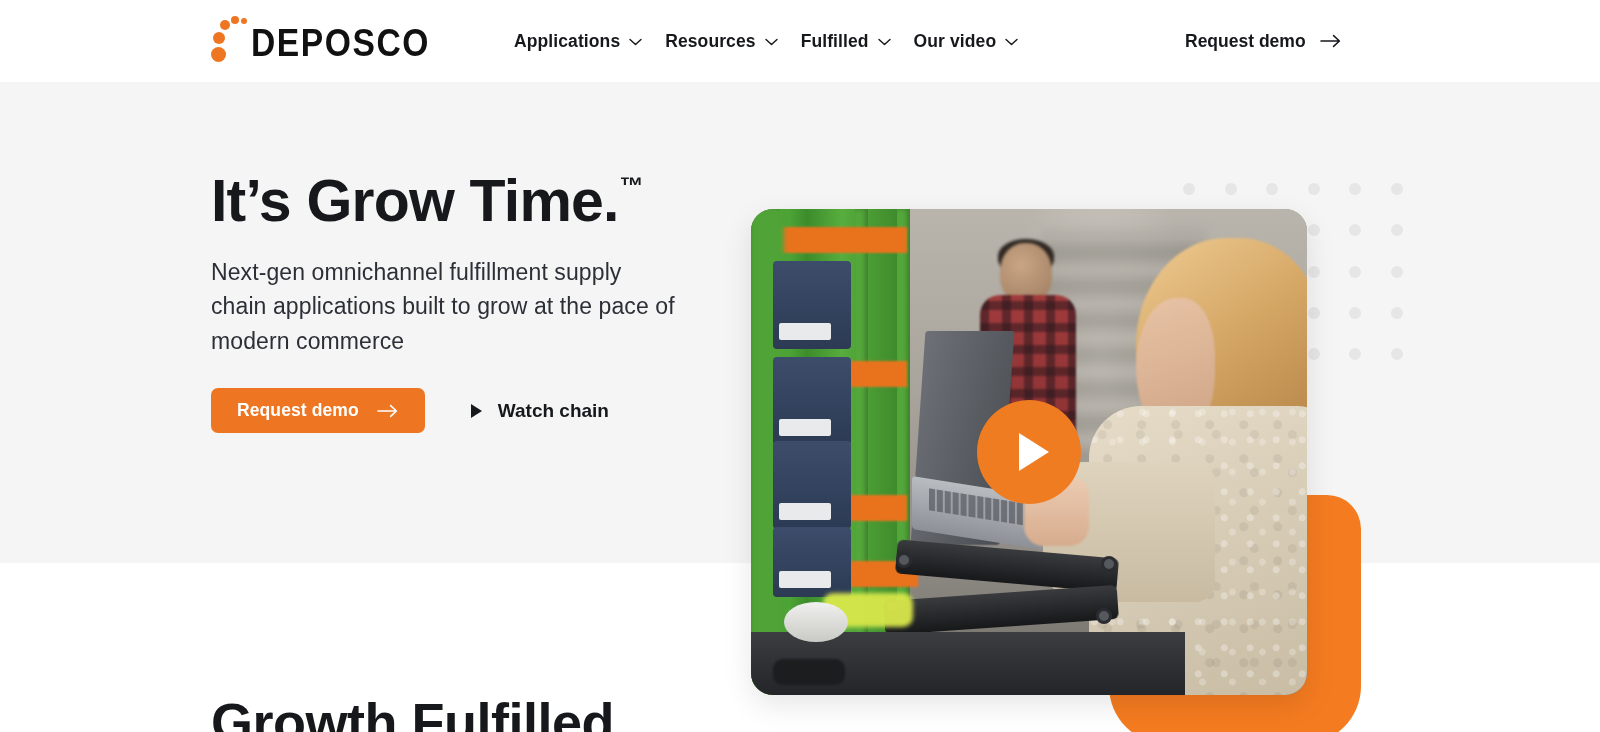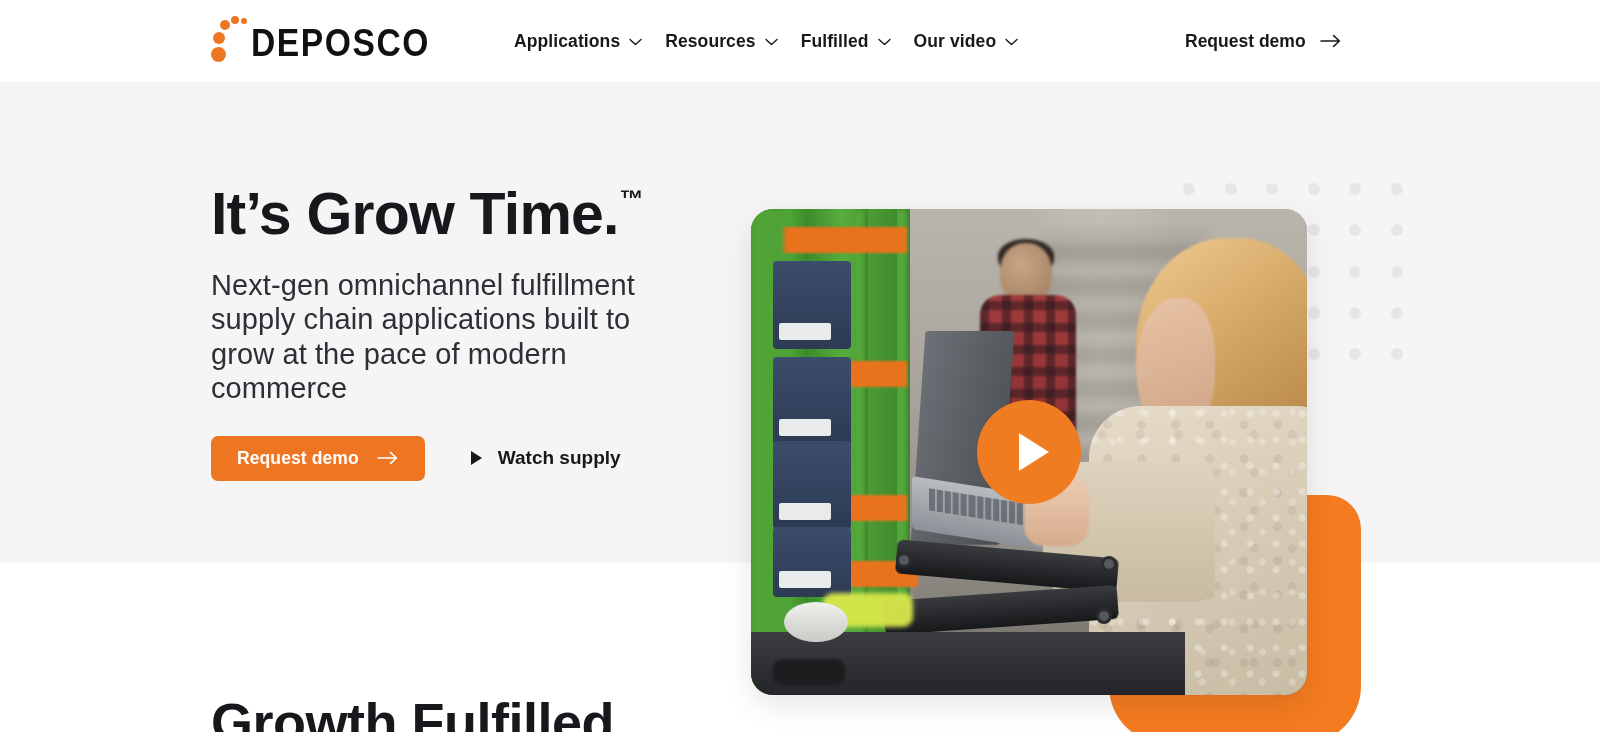--- a/index.html
+++ b/index.html
@@ -65,34 +65,34 @@
   .arrow-ico svg { display: block; }
 
   
   .hero {
     position: absolute; top: 82px; left: 0;
     width: 1600px; height: 481px;
     background: #f5f5f5;
     overflow: visible;
   }
 
-  .hero-copy { position: absolute; left: 211px; top: 101px; width: 520px; }
+  .hero-copy { position: absolute; left: 211px; top: 88px; width: 520px; }
 
   .headline {
     font-size: 59px; line-height: 1.06; font-weight: 700;
     color: #16181c; letter-spacing: -0.8px; white-space: nowrap;
   }
   .headline .tm {
     font-size: 24px; font-weight: 700; vertical-align: super;
     letter-spacing: 0; position: relative; top: -6px; left: 1px;
   }
 
   .subhead {
     margin-top: 22px;
-    font-size: 29px; line-height: 34.5px; font-weight: 400;
+    font-size: 23px; line-height: 34.5px; font-weight: 400;
     color: #2c2f36; letter-spacing: .1px; max-width: 470px;
   }
 
   .cta-row { margin-top: 30px; display: flex; align-items: center; gap: 46px; }
 
   .btn-primary {
     display: inline-flex; align-items: center; gap: 18px;
     background: #ee7623; color: #ffffff;
     border: none; border-radius: 7px;
     padding: 0 26px; height: 45px;
@@ -461,21 +461,21 @@
           <span>Request demo</span>
           <span class="arrow-ico">
             <svg viewBox="0 0 22 14" width="22" height="14">
                 <path d="M1 7 H19 M13.6 1.6 L19.4 7 L13.6 12.4" fill="none" stroke="#ffffff" stroke-width="1.6" stroke-linecap="round" stroke-linejoin="round"></path>
               </svg>
           </span>
         </button>
 
         <a class="watch-link">
           <span class="play-tri"></span>
-          <span>Watch supply</span>
+          <span>Watch chain</span>
         </a>
       </div>
     </div>
 
     <div class="video-card">
       <div class="video-scene">
         <div class="vs-wall"></div>
         <div class="vs-shelfblur"></div>
 
         <div class="vs-rack">

